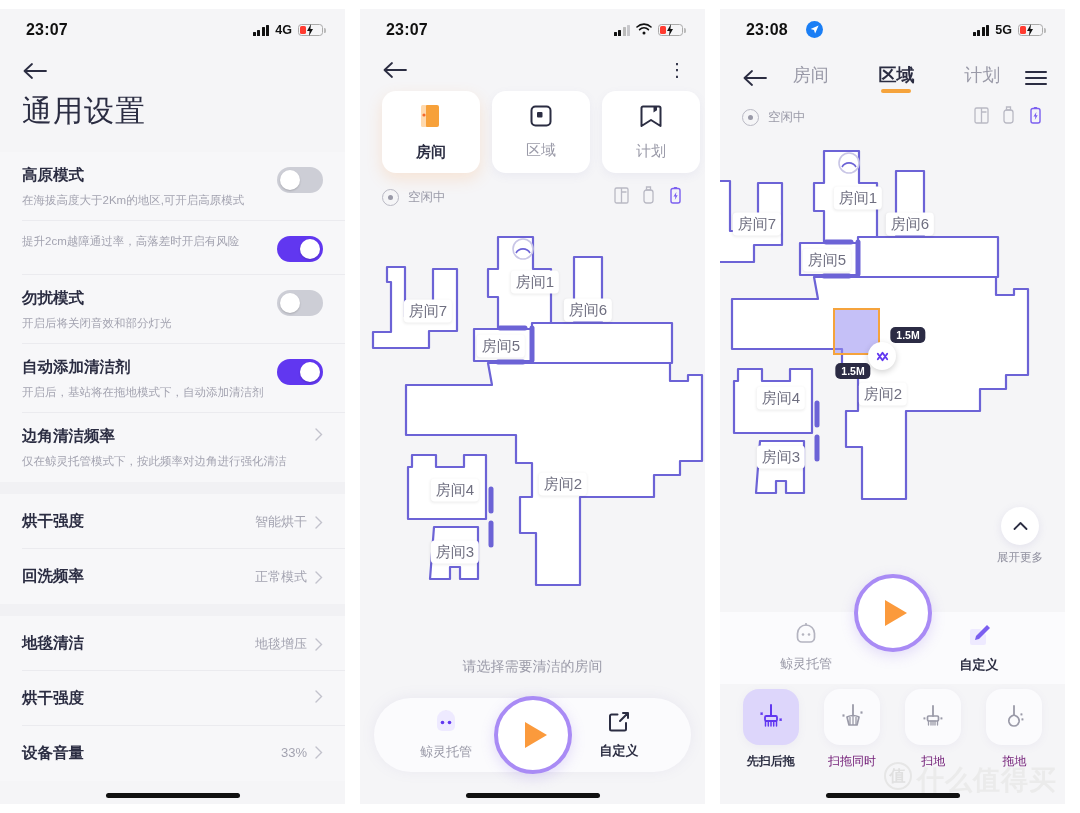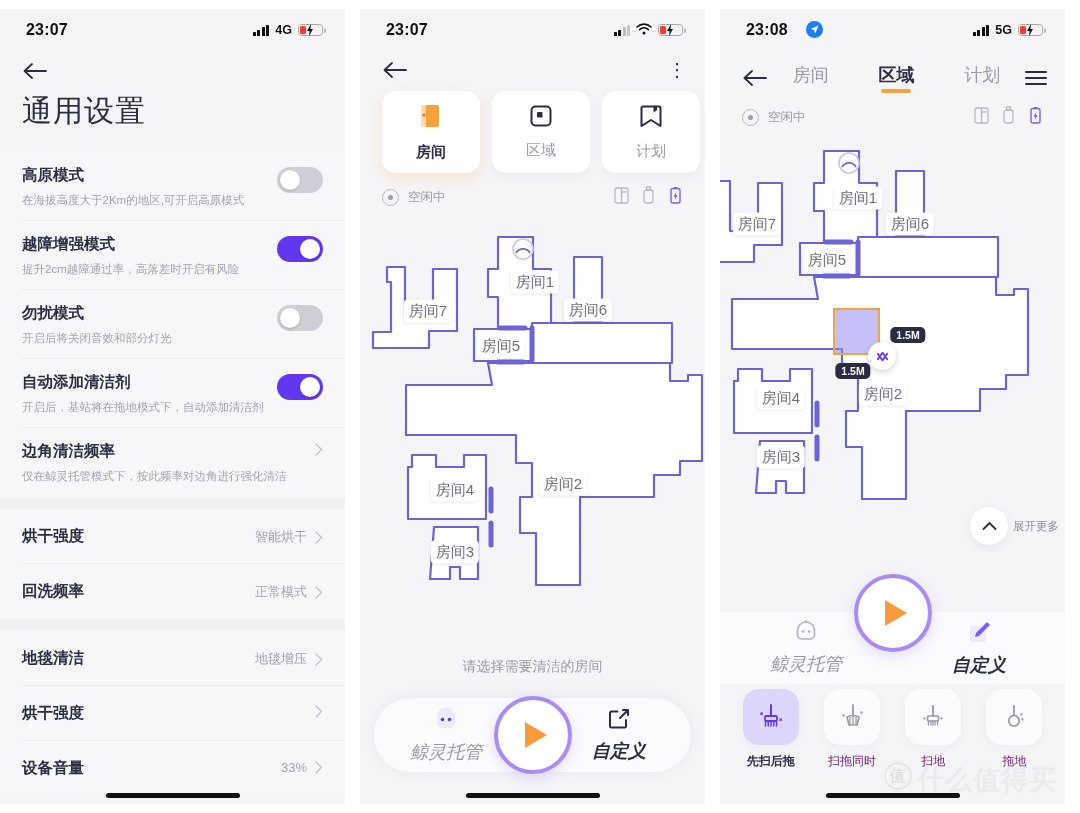--- a/index.html
+++ b/index.html
@@ -138,21 +138,21 @@
   
   .hint { text-align:center; font-size:14px; color:#9a9aa8; }
   .dock {
     position:absolute; left:14px; right:14px; bottom:32px; height:74px;
     background:#fbfbfd; border-radius:37px;
     box-shadow:0 -1px 14px rgba(140,130,190,.10);
     display:flex; align-items:center; justify-content:space-between;
     padding: 0 30px;
   }
   .dockitem { display:flex; flex-direction:column; align-items:center; gap:4px; width:84px; }
-  .dockitem .dlabel { font-size:18px; color:#9a9aa8;font-style:italic; }
+  .dockitem .dlabel { font-size:13px; color:#9a9aa8; }
   .dockitem.active .dlabel { color:#2b2d42; font-weight:bold; }
   .playbtn {
     position:absolute; left:50%; transform:translateX(-50%);
     width:78px; height:78px; border-radius:50%; background:#fff;
     border:4px solid #a98bf5; display:flex;align-items:center;justify-content:center;
     box-shadow:0 4px 14px rgba(140,110,230,.22);
   }
   .playbtn .tri {
     width:0;height:0;border-left:22px solid #fb9a3c;
     border-top:13px solid transparent;border-bottom:13px solid transparent;
@@ -164,21 +164,21 @@
   .p3-tabs { display:flex; flex:1; justify-content:space-around; align-items:center; }
   .p3-tab { position:relative; font-size:18px; color:#9a9aa8; padding-bottom:6px; }
   .p3-tab.active { color:#2b2d42; font-weight:bold; }
   .p3-tab.active::after {
     content:''; position:absolute; left:50%; transform:translateX(-50%);
     bottom:0; width:30px; height:4px; border-radius:2px; background:#f5a33c;
   }
   .hamburger { display:flex; flex-direction:column; gap:4px; width:22px; }
   .hamburger i { height:2.2px; background:#2b2d42; border-radius:2px; display:block; }
   .expand-more {
-    position:absolute; right:6px; display:flex; flex-direction:row;
+    position:absolute; right:22px; display:flex; flex-direction:column;
     align-items:center; gap:5px;
   }
   .em-circle {
     width:38px;height:38px;border-radius:50%;background:#fff;
     box-shadow:0 2px 8px rgba(120,110,180,.14);
     display:flex;align-items:center;justify-content:center;
   }
   .em-circle svg{width:15px;height:10px;}
   .em-label{font-size:11.5px;color:#8f8f9e;}
   .modes {
@@ -254,21 +254,20 @@
         </div>
         <div class="set-right">
           <div class="toggle">
               <span class="knob"></span>
             </div>
         </div>
       </div>
 
       <div class="set-row sep">
         <div class="set-left">
-          <div class="set-label">越障增强模式</div>
           <div class="set-desc">提升2cm越障通过率，高落差时开启有风险</div>
         </div>
         <div class="set-right">
           <div class="toggle on">
               <span class="knob"></span>
             </div>
         </div>
       </div>
 
       <div class="set-row sep">

